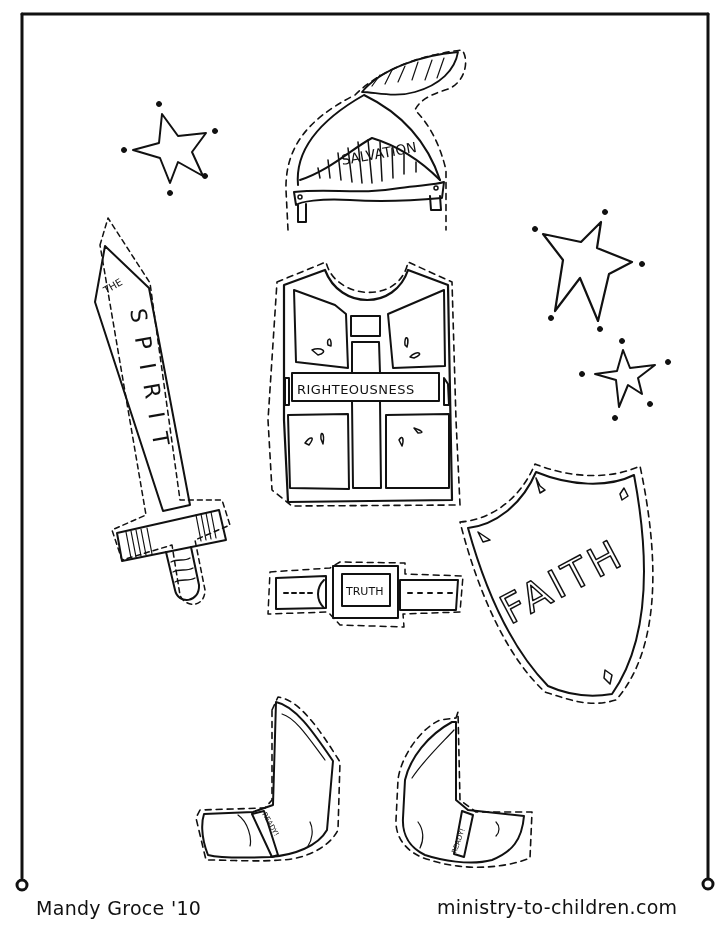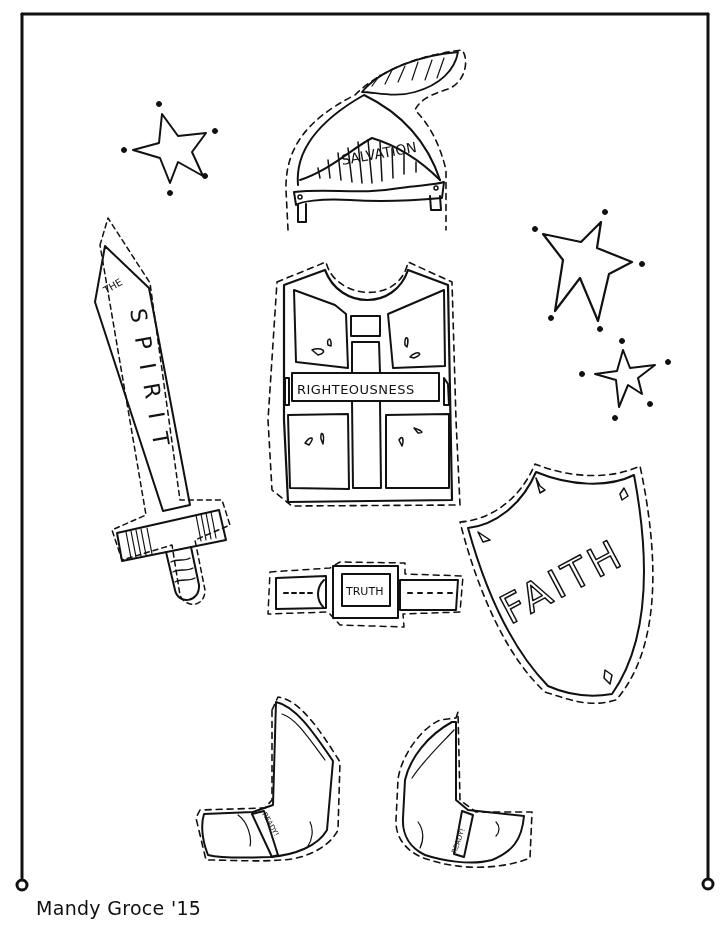--- a/index.html
+++ b/index.html
@@ -142,15 +142,16 @@
   <g>
     <path d="M456 718 L458 712 L460 800 L476 812 L532 812 L530 858 C500 870 460 870 430 860 C410 855 395 840 396 820 L398 780 C400 760 418 730 440 720 Z" stroke-width="1.6" stroke-dasharray="6 5"></path>
     <path d="M456 722 L456 800 L468 810 L524 816 C522 840 512 852 492 860 C470 866 440 860 425 855 C410 848 402 835 403 818 L405 780 C410 758 428 735 452 722 Z" stroke-width="2"></path>
     <path d="M454 730 C440 745 424 760 412 778" stroke-width="1.2"></path>
     <path d="M462 811 L473 815 L464 857 L454 854 Z" stroke-width="2"></path>
     <path d="M418 822 C424 830 424 840 420 848 M496 822 C500 826 500 832 496 836" stroke-width="1.2"></path>
     <text class="lbl" x="0" y="0" font-size="7" stroke="none" fill="#111" transform="translate(456 854) rotate(-70)">READY!</text>
   </g>
 </svg>
 
-<div class="credit left">Mandy Groce '15</div>
+<div class="credit left">Mandy Groce '10</div>
+<div class="credit right">ministry-to-children.com</div>
 
 </div>
 
 </body></html>

